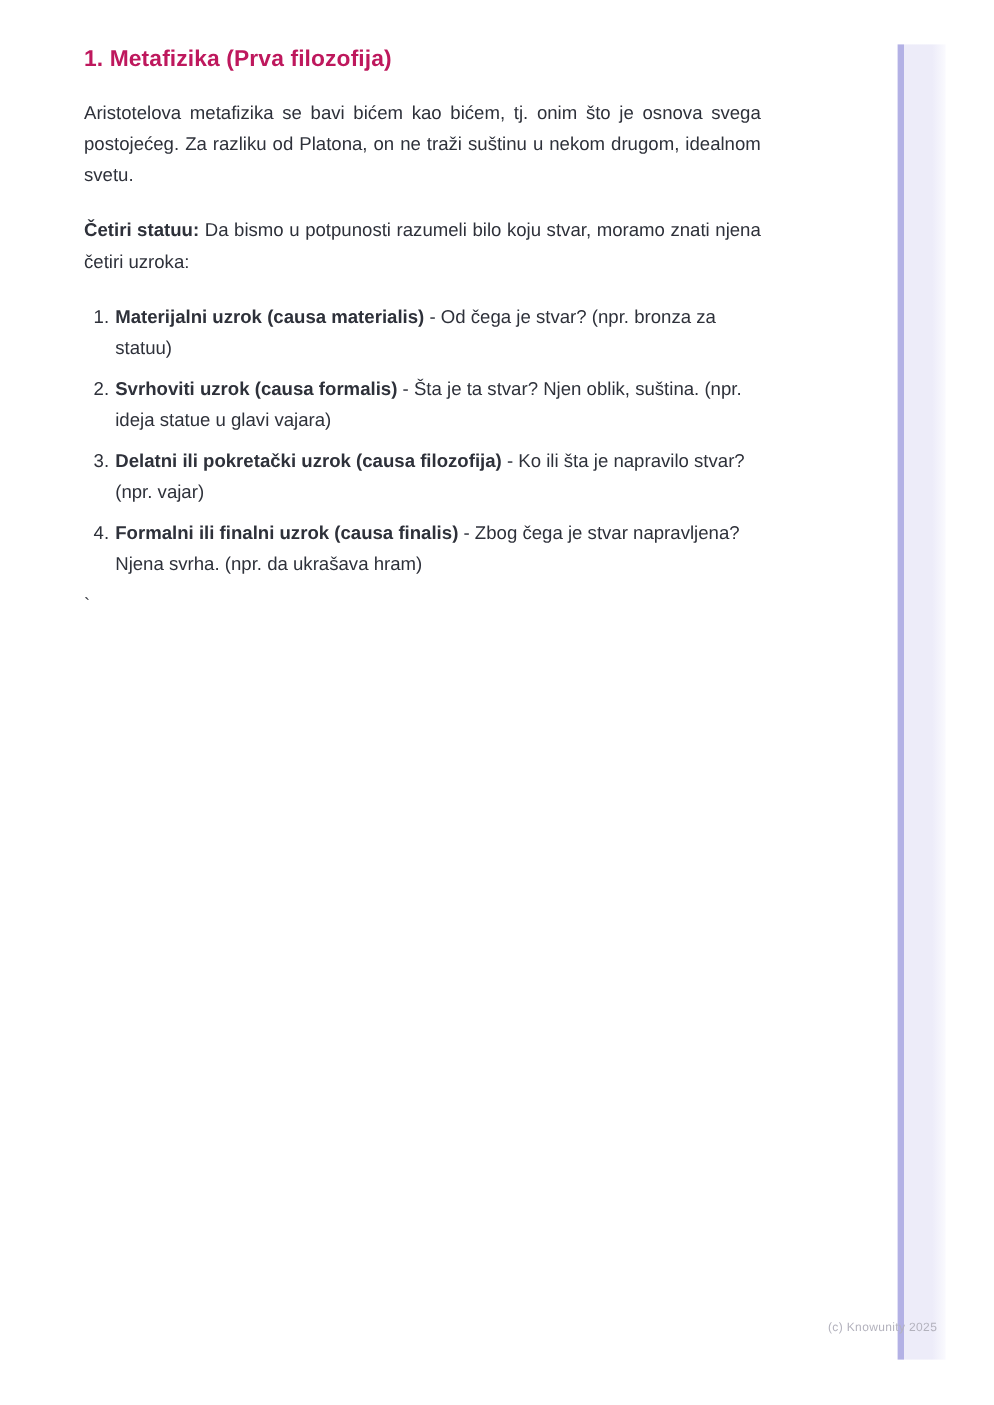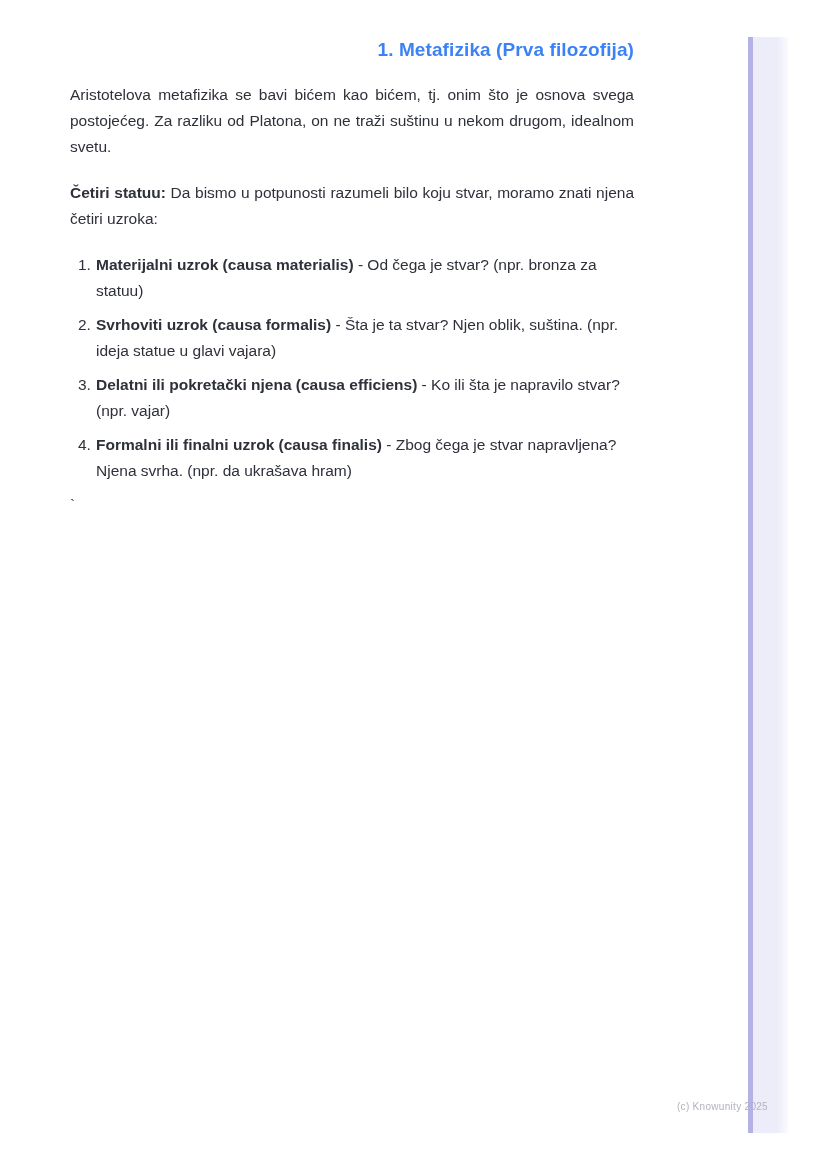--- a/index.html
+++ b/index.html
@@ -14,24 +14,23 @@
   .content {
     position: absolute;
     left: 70px;
     top: 36px;
     width: 564px;
   }
   .doc-heading {
     font-size: 19px;
     font-weight: 700;
     line-height: 28px;
-    color: #3b82f6;
+    color: #be185d;
     letter-spacing: 0.1px;
     margin-bottom: 18px;
-    text-align: right;
   }
   .para {
     font-size: 15.5px;
     line-height: 26px;
     text-align: justify;
     color: #2e313a;
     margin-bottom: 20px;
     margin-top: 16px;
   }
   .para .bold { font-weight: 700; }
@@ -68,21 +67,21 @@
     height: 1096px;
     z-index: 1;
     background: linear-gradient(90deg,
       #b3b1e5 0px, #b3b1e5 5px,
       #edecf9 5px, #edecf9 72%,
       #fafafe 100%);
   }
   .footer-credit {
     position: absolute;
     top: 1101px;
-    right: 60px;
+    right: 47px;
     z-index: 2;
     font-size: 10px;
     letter-spacing: 0.3px;
     color: #b3b2bd;
     white-space: nowrap;
   }
 </style>
 </head>
 <body>
 
@@ -90,21 +89,21 @@
 
   <h1 class="doc-heading">1. Metafizika (Prva filozofija)</h1>
 
   <p class="para">Aristotelova metafizika se bavi bićem kao bićem, tj. onim što je osnova svega postojećeg. Za razliku od Platona, on ne traži suštinu u nekom drugom, idealnom svetu.</p>
 
   <p class="para"><span class="bold">Četiri statuu:</span><span> Da bismo u potpunosti razumeli bilo koju stvar, moramo znati njena četiri uzroka:</span></p>
 
   <ol class="causes">
     <li><span class="li-num">1.</span><span class="term">Materijalni uzrok (causa materialis)</span><span> - Od čega je stvar? (npr. bronza za statuu)</span></li>
     <li><span class="li-num">2.</span><span class="term">Svrhoviti uzrok (causa formalis)</span><span> - Šta je ta stvar? Njen oblik, suština. (npr. ideja statue u glavi vajara)</span></li>
-    <li><span class="li-num">3.</span><span class="term">Delatni ili pokretački njena (causa efficiens)</span><span> - Ko ili šta je napravilo stvar? (npr. vajar)</span></li>
+    <li><span class="li-num">3.</span><span class="term">Delatni ili pokretački uzrok (causa filozofija)</span><span> - Ko ili šta je napravilo stvar? (npr. vajar)</span></li>
     <li><span class="li-num">4.</span><span class="term">Formalni ili finalni uzrok (causa finalis)</span><span> - Zbog čega je stvar napravljena? Njena svrha. (npr. da ukrašava hram)</span></li>
   </ol>
 
   <p class="stray">`</p>
 
 </div>
 
 <div class="side-strip"></div>
 
 <div class="footer-credit">(c) Knowunity 2025</div>

